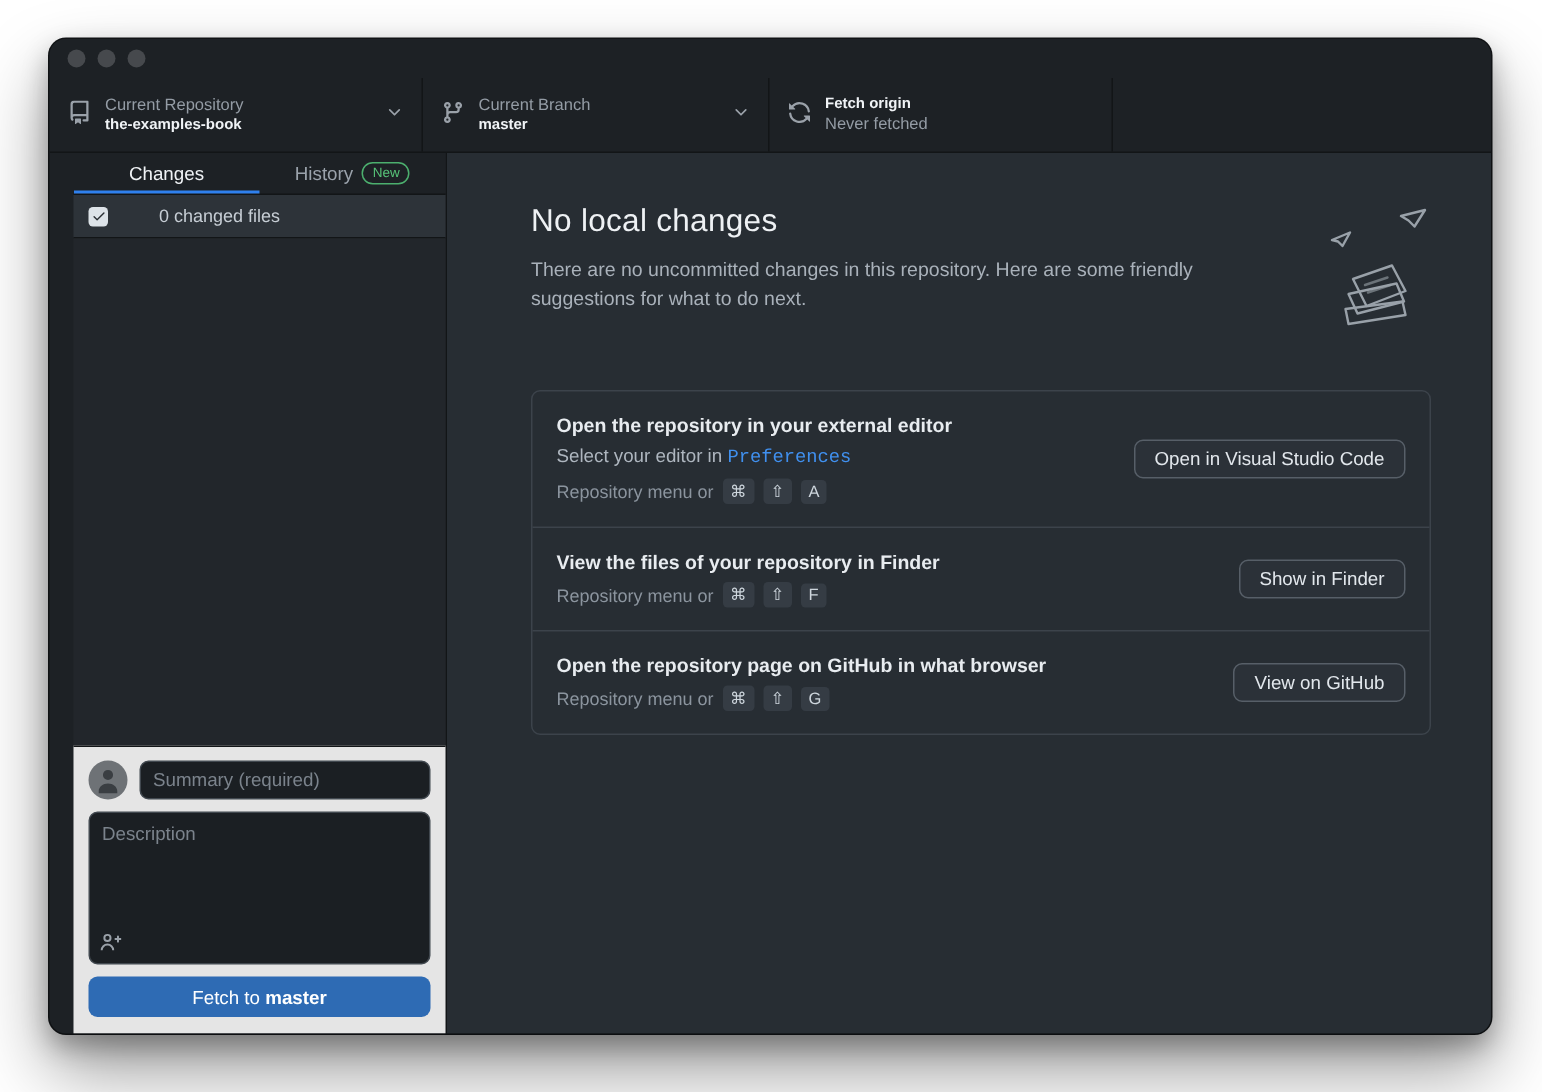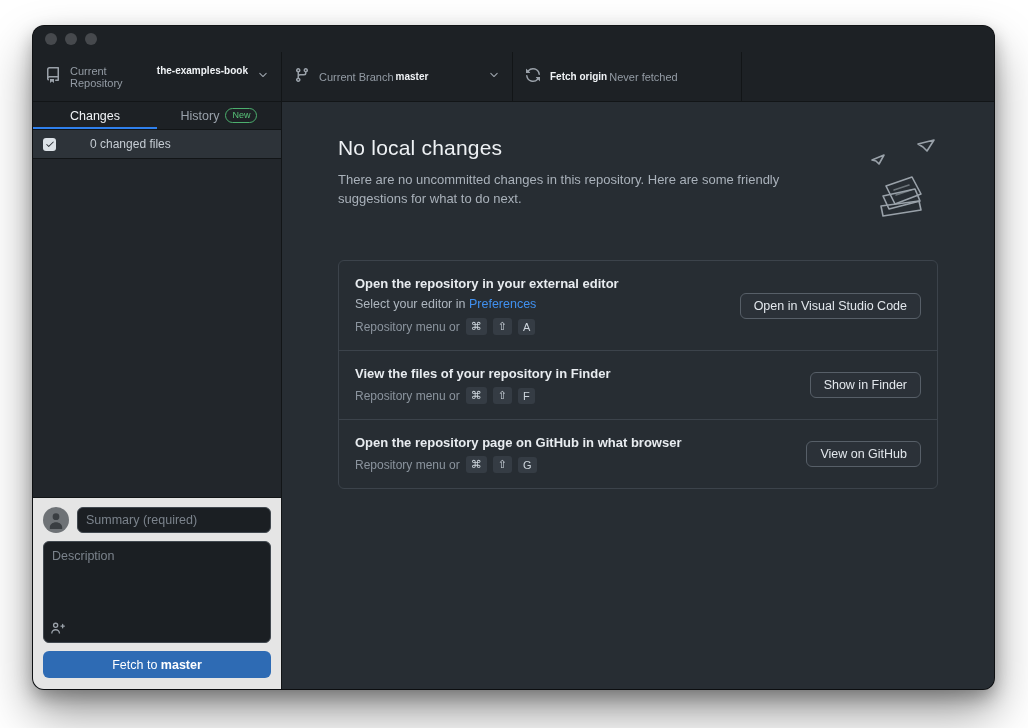--- a/index.html
+++ b/index.html
@@ -22,28 +22,28 @@
   .toolbar { height: 50px; flex: 0 0 50px; display: flex; border-bottom: 1px solid #121517; background: #1d2125; }
   .tool-section {
     display: flex; align-items: center; gap: 9px; padding: 0 12px;
     background: transparent; border: none; border-right: 1px solid #121517;
     color: #e6eaee; cursor: pointer; text-align: left; font-family: inherit;
   }
   .tool-section.repo { width: 249px; }
   .tool-section.branch { width: 231px; }
   .tool-section.fetch { width: 229px; }
   .tool-icon { color: #9aa1a9; flex: 0 0 16px; }
-  .tool-text { display: flex; flex-direction: row; gap: 2px; min-width: 0; }
+  .tool-text { display: flex; flex-direction: column; gap: 2px; min-width: 0; }
   .tool-label { font-size: 11px; color: #949ca5; }
   .tool-value { font-size: 10px; font-weight: 700; color: #f0f3f6; white-space: nowrap; }
   .chevron { margin-left: auto; color: #9aa1a9; }
   .toolbar-rest { flex: 1; }
 
   
-  .body-row { flex: 1; display: flex; min-height: 0; }
+  .body-row { flex: 1; display: flex; min-height: 0; padding-left: 16px; }
 
   
   .sidebar { width: 249px; flex: 0 0 249px; display: flex; flex-direction: column; background: #22262b; border-right: 1px solid #121517; }
   .tabs { display: flex; height: 28px; flex: 0 0 28px; background: #1d2125; border-bottom: 1px solid #121517; }
   .tab { flex: 1; display: flex; align-items: center; justify-content: center; gap: 6px; font-size: 12.5px; color: #9aa2ab; cursor: pointer; }
   .tab.active { color: #f0f3f6; box-shadow: inset 0 -2px 0 #2f80ed; }
   .badge { font-size: 9px; line-height: 1; padding: 2px 6px; border: 1px solid #4caf6e; color: #57c278; border-radius: 999px; }
 
   .files-header { height: 29px; flex: 0 0 29px; display: flex; align-items: center; gap: 34px; padding: 0 10px; background: #2d3339; border-bottom: 1px solid #121517; font-size: 12px; color: #c6cdd4; }
   .checkbox { width: 13px; height: 13px; border-radius: 3px; background: #dde3e8; display: inline-flex; align-items: center; justify-content: center; color: #2a2f34; cursor: pointer; }
@@ -66,21 +66,21 @@
   .blank-text { width: 500px; }
   h1 { font-size: 21px; font-weight: 400; color: #eef1f4; margin-bottom: 11px; letter-spacing: 0.2px; }
   .subtitle { font-size: 13px; line-height: 1.45; color: #a9b1ba; }
   .illustration { flex: 0 0 auto; margin-top: 2px; }
 
   .suggestions-card { width: 600px; margin-top: 38px; border: 1px solid #3c434b; border-radius: 6px; background: #272d33; }
   .suggestion-row { display: flex; align-items: center; justify-content: space-between; padding: 15px 16px; gap: 24px; }
   .divider { height: 1px; background: #3c434b; }
   .s-title { font-size: 13px; font-weight: 700; color: #e8ecf0; margin-bottom: 6px; }
   .s-line { font-size: 12.5px; color: #aeb6bf; margin-bottom: 7px; }
-  .link { color: #4090ef; text-decoration: none; cursor: pointer; }
+  .link { color: #4090ef; text-decoration: none; cursor: pointer; font-family: Liberation Mono, monospace; }
   .s-shortcut { display: flex; align-items: center; gap: 6px; font-size: 12px; color: #8b949e; }
   kbd { font-family: inherit; background: #353c44; color: #ced6dd; border-radius: 3px; padding: 2px 5px; font-size: 11px; min-width: 9px; text-align: center; display: inline-block; }
   .action-btn { flex: 0 0 auto; background: #2b3138; border: 1px solid #575f68; border-radius: 6px; color: #e2e7ec; font-size: 12.5px; font-family: inherit; padding: 5px 13px; cursor: pointer; white-space: nowrap; }
 </style>
 </head>
 <body>
 
 <div class="window">
 
   <div class="titlebar">

